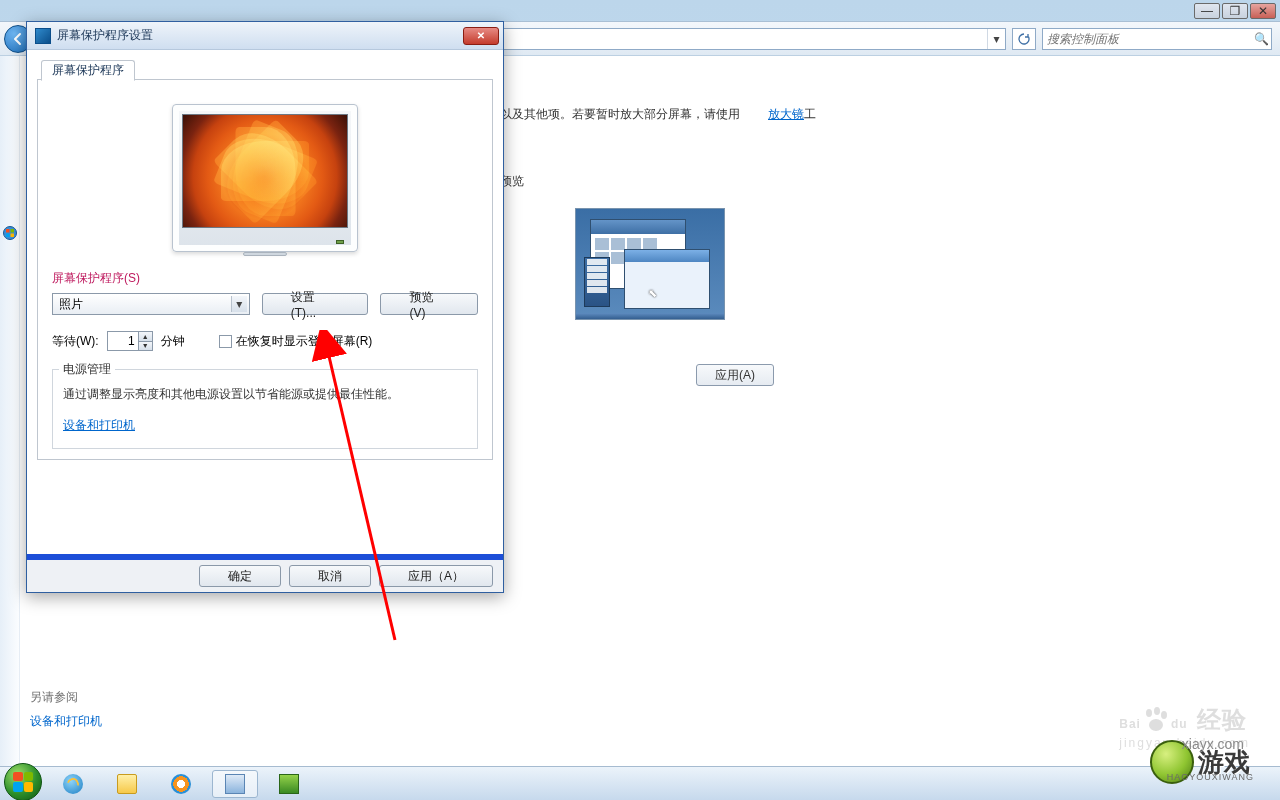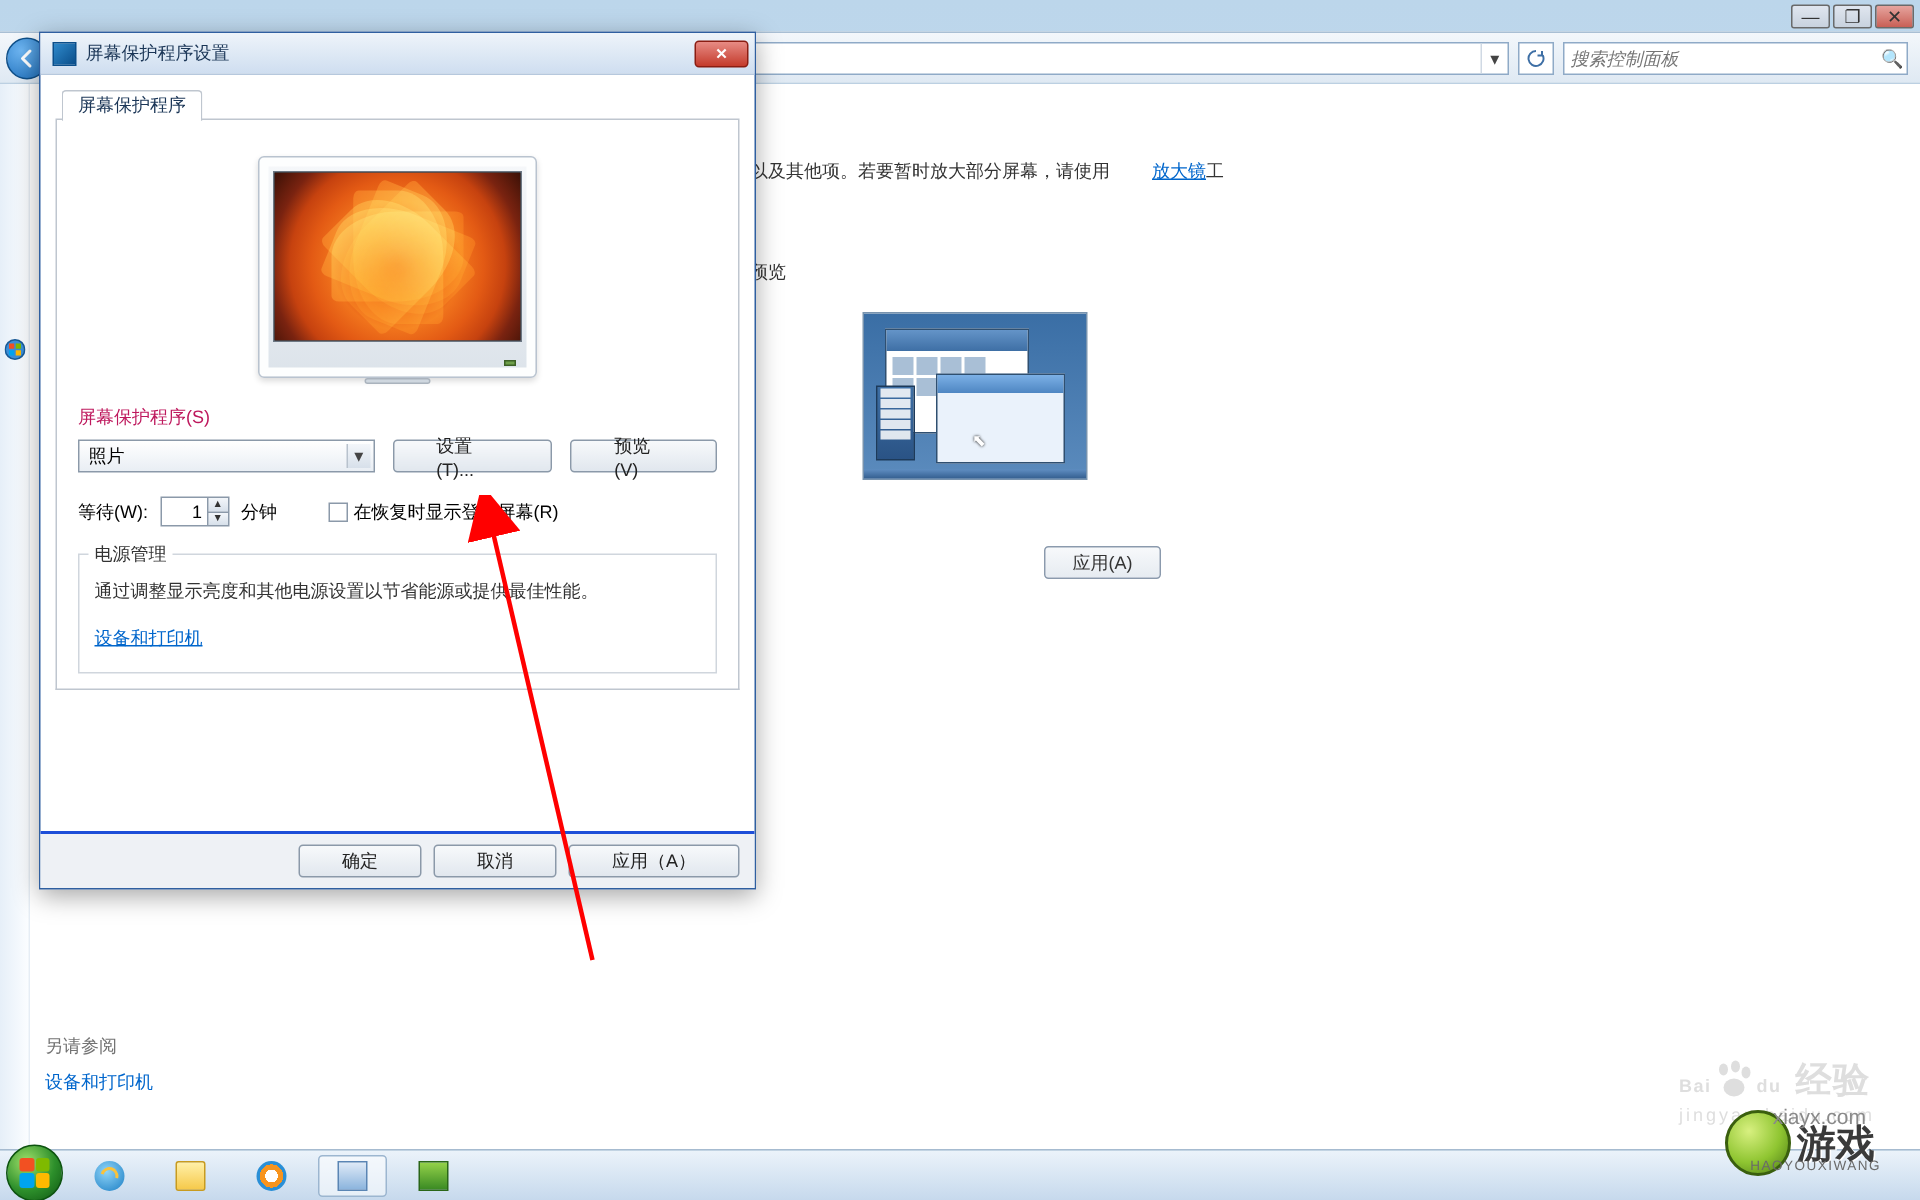--- a/index.html
+++ b/index.html
@@ -75,21 +75,21 @@
   .spin-btns{width:14px;display:flex;flex-direction:column;}
   .spin-btns div{flex:1;border-left:1px solid #8b99a9;background:linear-gradient(#f3f6fa,#d7e0ea);display:flex;align-items:center;justify-content:center;font-size:7px;color:#333;}
   .spin-btns div:first-child{border-bottom:1px solid #8b99a9;}
   .chk { width:13px;height:13px;border:1px solid #8b99a9;background:#fff;display:inline-block;margin-right:4px;vertical-align:middle;}
   
   .group-box { border:1px solid #d0d6dd; margin-top:18px; padding:10px 10px 14px 10px; position:relative;}
   .group-title { position:absolute; top:-9px; left:6px; background:#fff; padding:0 4px; color:#333;}
   .group-box p { color:#333; margin:6px 0 14px 0;}
   .group-box a { color:#0066cc; text-decoration:underline;}
   
-  .dlg-footer { position:absolute; left:0; right:0; bottom:0; height:38px; background:#eef1f5; border-top:2px solid #1d4ed8; display:flex; align-items:center; justify-content:flex-end; gap:8px; padding-right:10px;}
+  .dlg-footer { position:absolute; left:0; right:0; bottom:0; height:38px; background:#eef1f5; border-top:6px solid #1d4ed8; display:flex; align-items:center; justify-content:flex-end; gap:8px; padding-right:10px;}
   .dlg-footer .btn { min-width:74px;}
   
   
   .taskbar { position:absolute; left:0; right:0; bottom:0; height:34px; background:linear-gradient(to bottom, rgba(240,246,252,.85), rgba(197,216,236,.9)); border-top:1px solid #a6bbd0; display:flex; align-items:center; }
   .start-orb { width:38px;height:38px;margin-left:4px;margin-top:-4px;border-radius:50%; background:radial-gradient(circle at 35% 30%, #9fe06a, #2d8f2b 55%, #0d5310); border:1px solid #0d5310; position:relative;}
   .start-flag{position:absolute;inset:8px;display:grid;grid-template-columns:1fr 1fr;grid-template-rows:1fr 1fr;gap:1px;}
   .sf{border-radius:2px;} .sf1{background:#f25022;} .sf2{background:#7fba00;} .sf3{background:#00a4ef;} .sf4{background:#ffb900;}
   .tb-item { width:46px; height:28px; margin-left:8px; border:1px solid transparent; border-radius:3px; display:flex; align-items:center; justify-content:center;}
   .tb-item.active{background:rgba(255,255,255,.55);border-color:#9cb6d0;}
   .tb-icon{width:20px;height:20px;}

